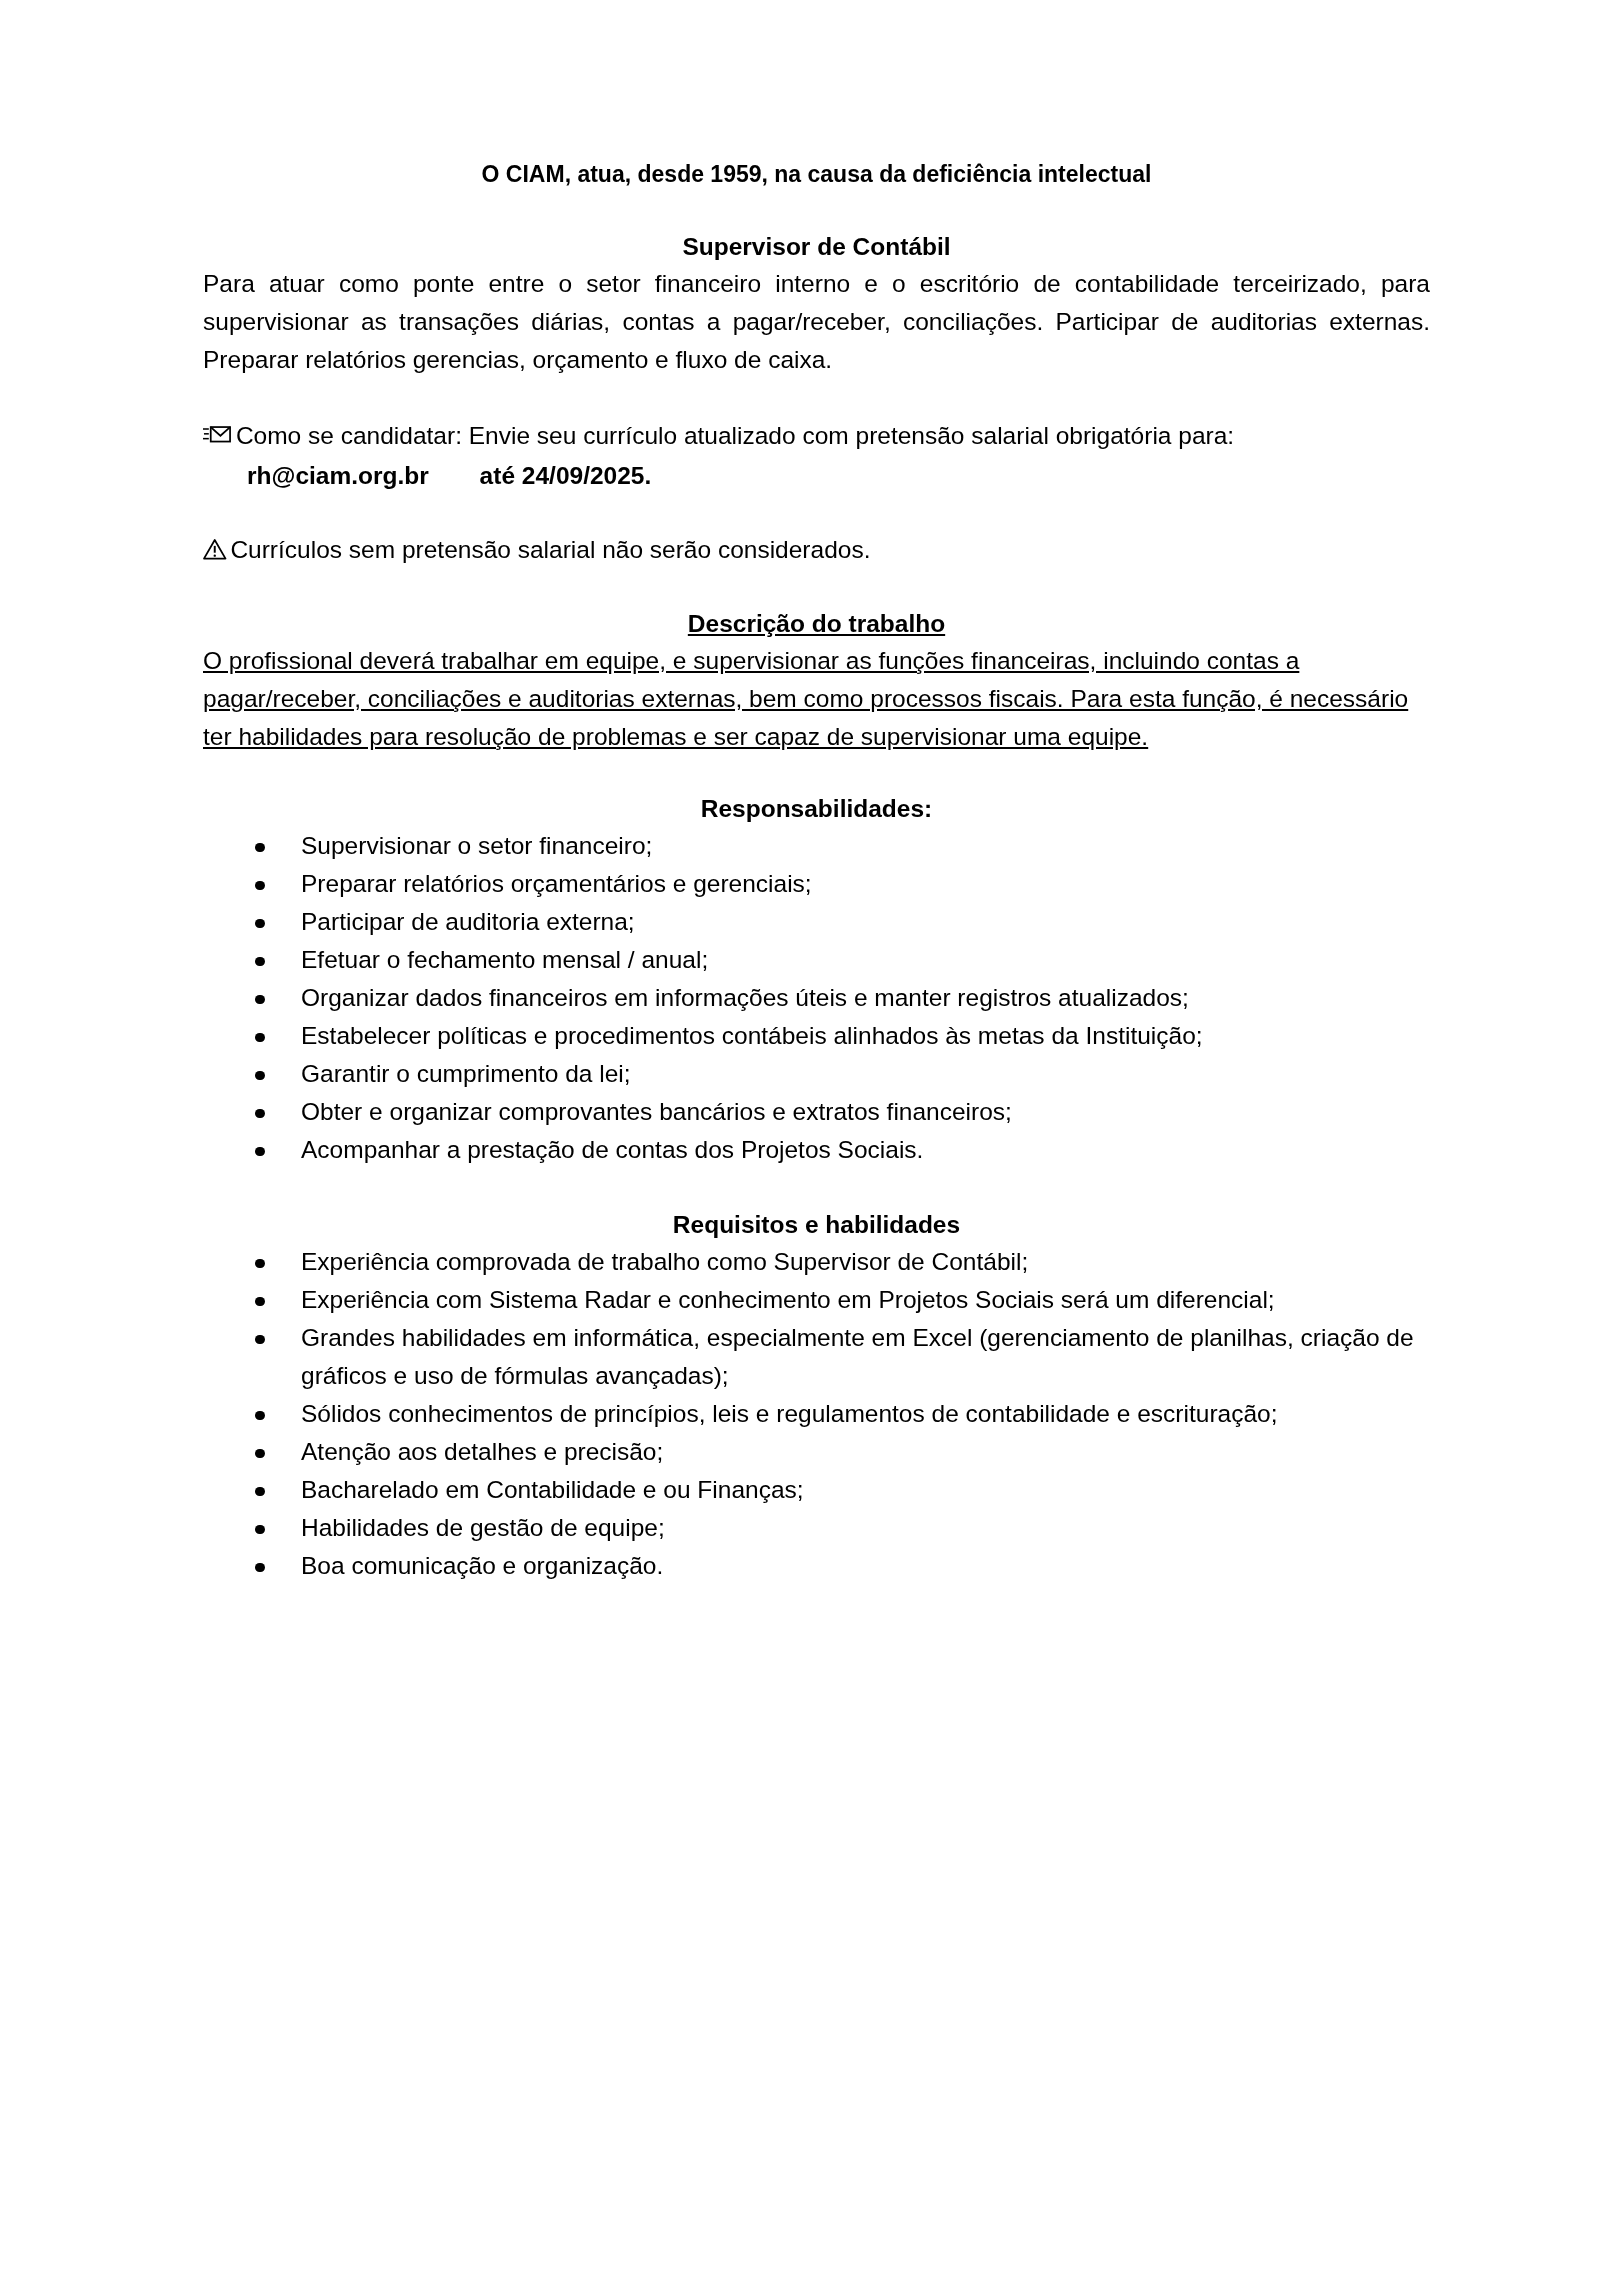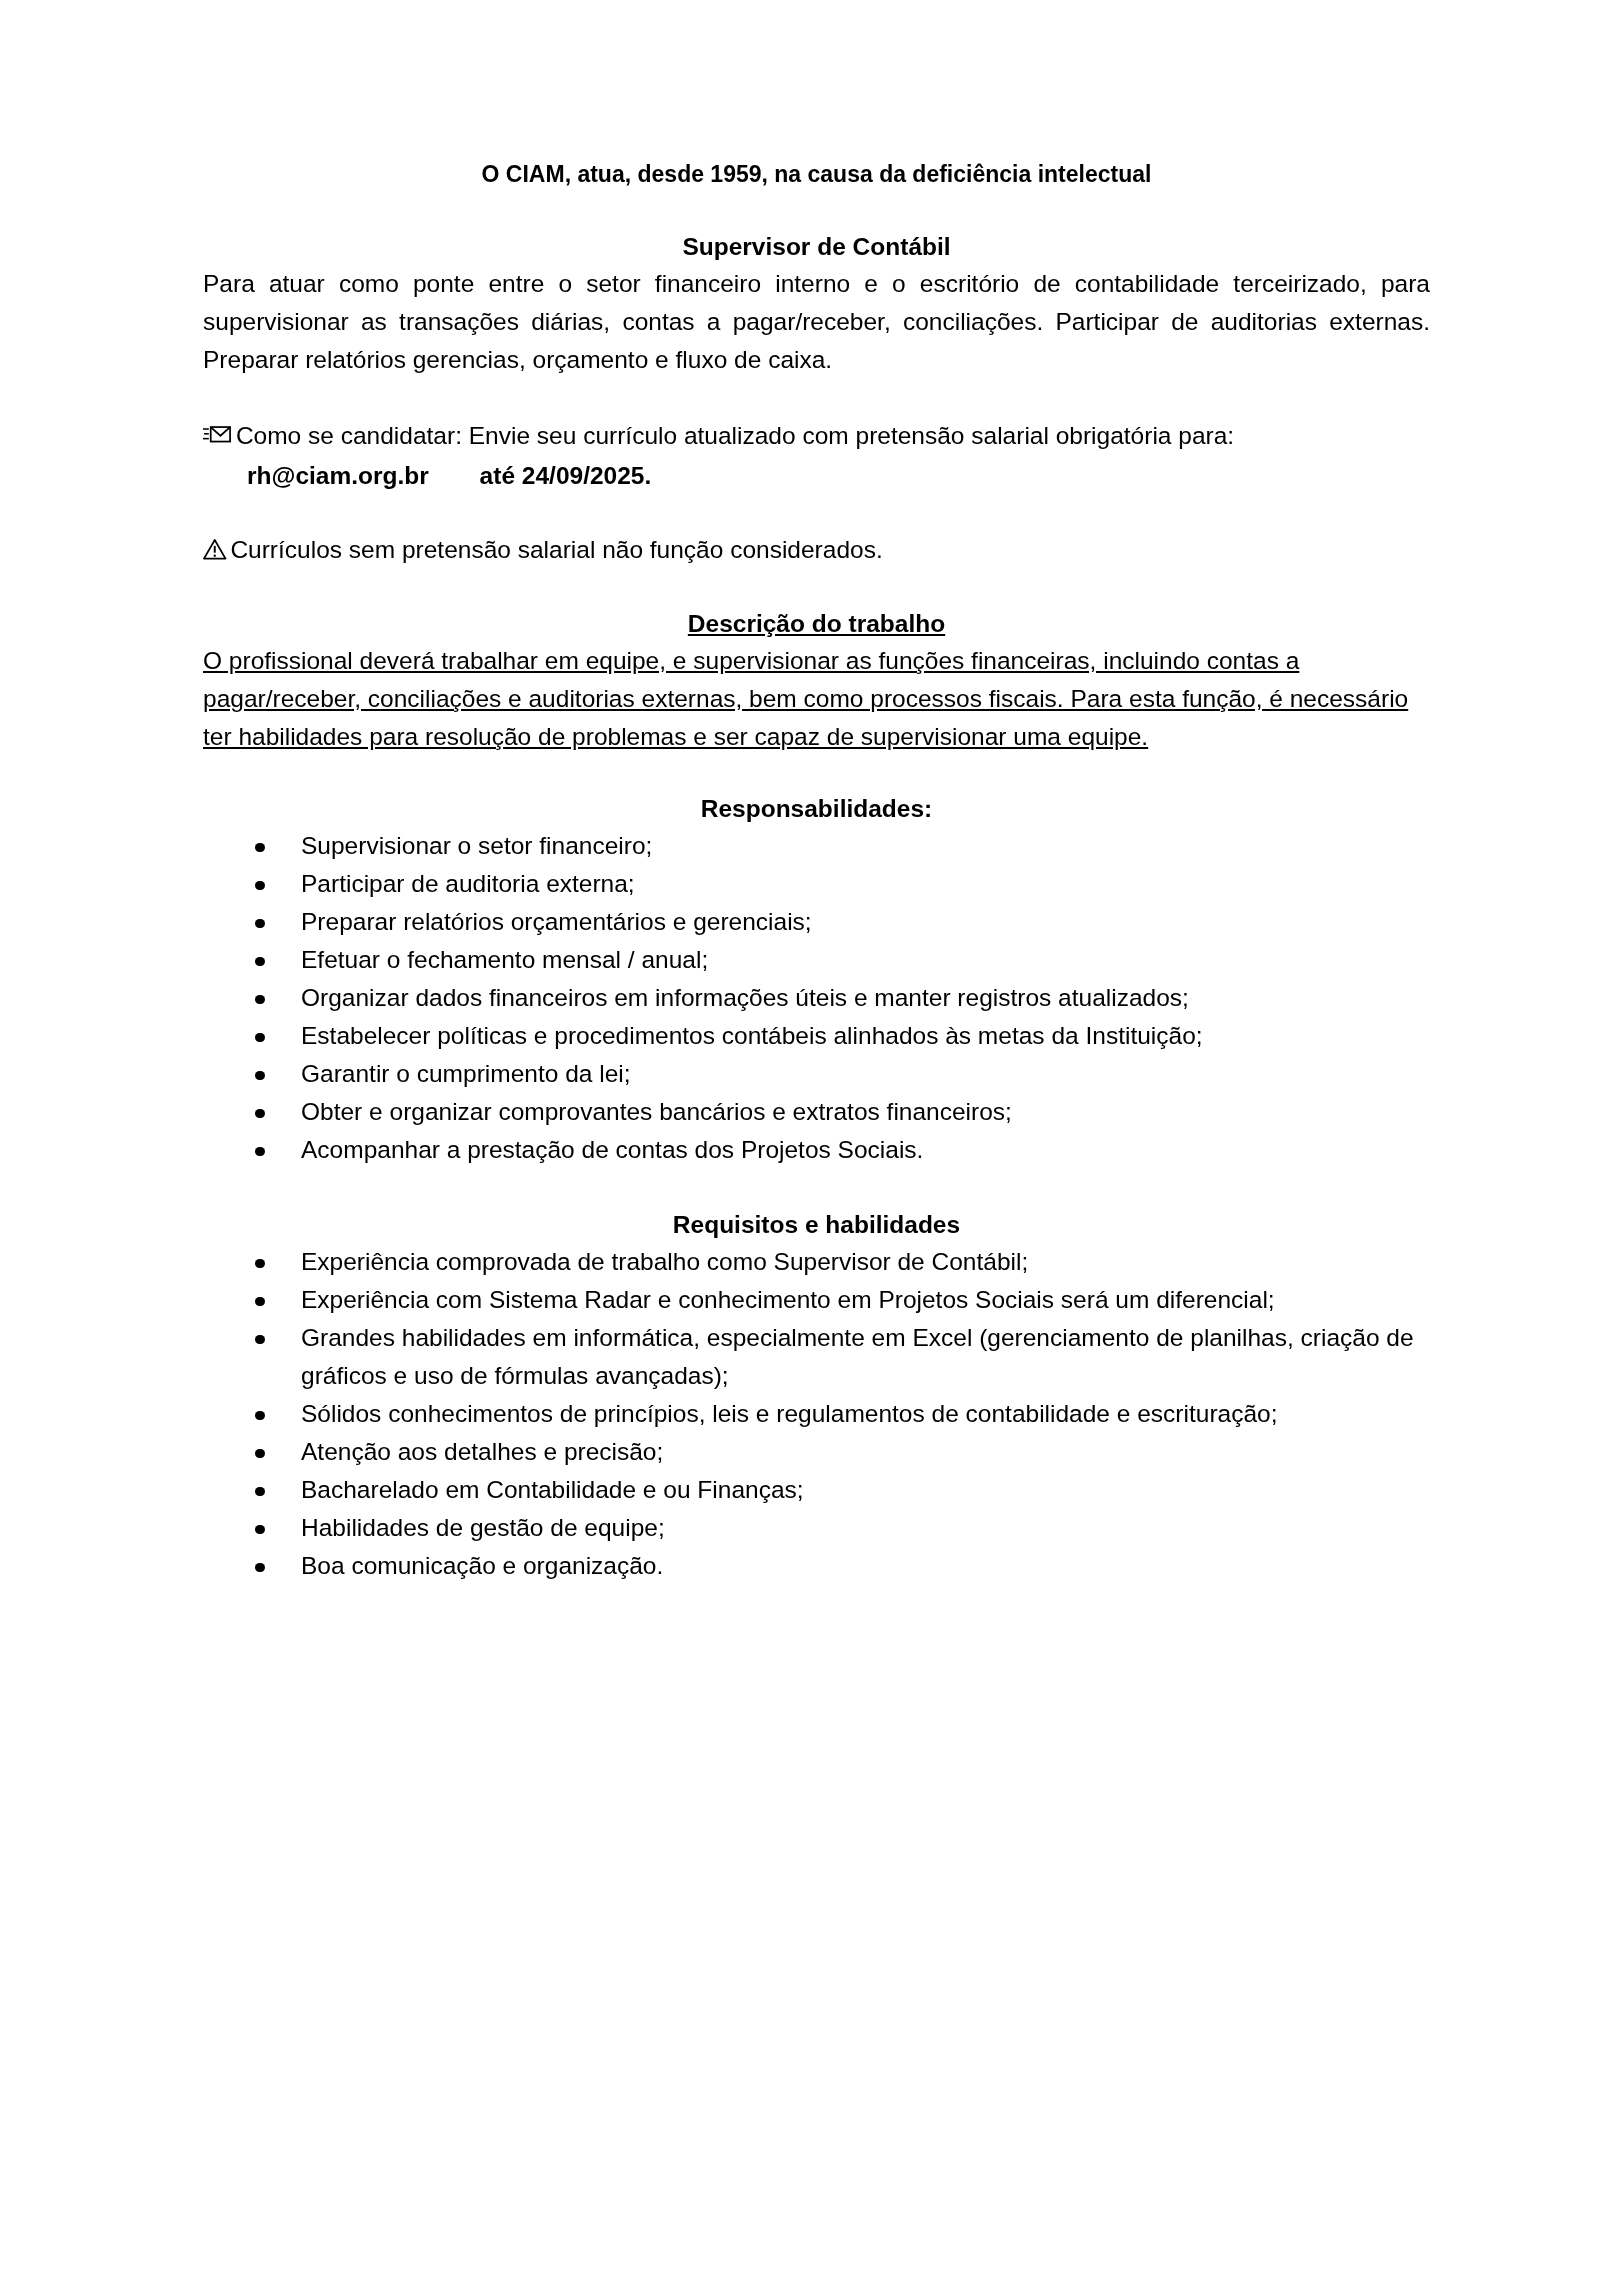--- a/index.html
+++ b/index.html
@@ -46,34 +46,34 @@
     <span class="bold">rh@ciam.org.br</span><span class="bold"> até 24/09/2025.</span>
   </div>
 
   <div class="block" style="top:531px;">
     <span class="icon-inline">
       <svg width="23.5" height="21.6" viewBox="0 0 24 22">
         <polygon points="12,2 23,21 1,21" fill="none" stroke="#000" stroke-width="1.8" stroke-linejoin="round"></polygon>
         <line x1="12" y1="8" x2="12" y2="15" stroke="#000" stroke-width="2"></line>
         <circle cx="12" cy="18" r="1.2" fill="#000"></circle>
       </svg>
-    </span><span>Currículos sem pretensão salarial não função considerados.</span>
+    </span><span>Currículos sem pretensão salarial não serão considerados.</span>
   </div>
 
   <div class="block" style="top:605px;text-decoration:underline;">
     <div class="heading">Descrição do trabalho</div>
     <div>O profissional deverá trabalhar em equipe, e supervisionar as funções financeiras, incluindo contas a pagar/receber, conciliações e auditorias externas, bem como processos fiscais.  Para esta função, é necessário ter habilidades para resolução de problemas e ser capaz de supervisionar uma equipe.</div>
   </div>
 
   <div class="block" style="top:790px;">
     <div class="heading">Responsabilidades:</div>
     <ul class="bullets">
       <li><span class="bullet"></span><span>Supervisionar o setor financeiro;</span></li>
+      <li><span class="bullet"></span><span>Preparar relatórios orçamentários e gerenciais;</span></li>
       <li><span class="bullet"></span><span>Participar de auditoria externa;</span></li>
-      <li><span class="bullet"></span><span>Preparar relatórios orçamentários e gerenciais;</span></li>
       <li><span class="bullet"></span><span>Efetuar o fechamento mensal / anual;</span></li>
       <li><span class="bullet"></span><span>Organizar dados financeiros em informações úteis e manter registros atualizados;</span></li>
       <li><span class="bullet"></span><span>Estabelecer políticas e procedimentos contábeis alinhados às metas da Instituição;</span></li>
       <li><span class="bullet"></span><span>Garantir o cumprimento da lei;</span></li>
       <li><span class="bullet"></span><span>Obter e organizar comprovantes bancários e extratos financeiros;</span></li>
       <li><span class="bullet"></span><span>Acompanhar a prestação de contas dos Projetos Sociais.</span></li>
     </ul>
   </div>
 
   <div class="block" style="top:1206px;">

